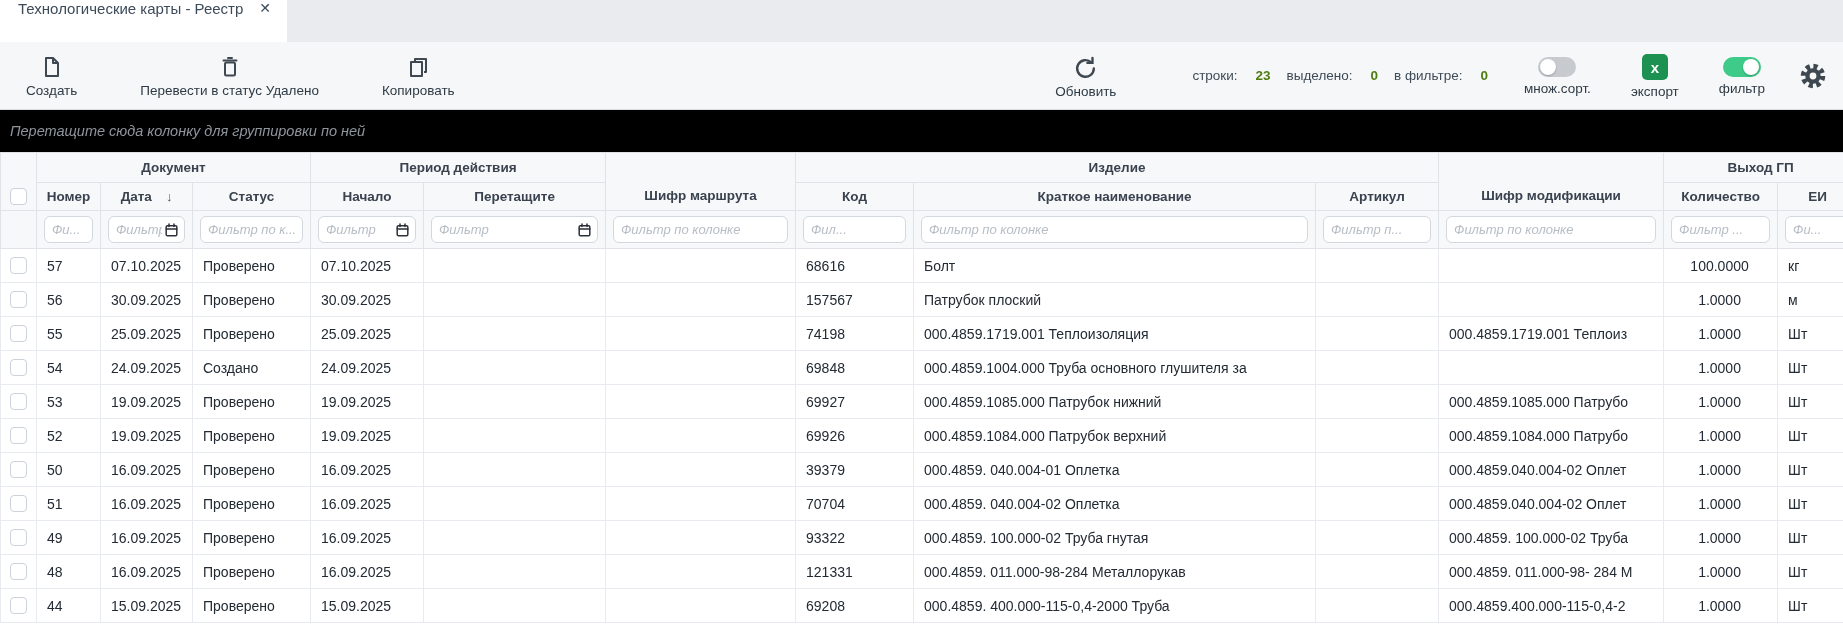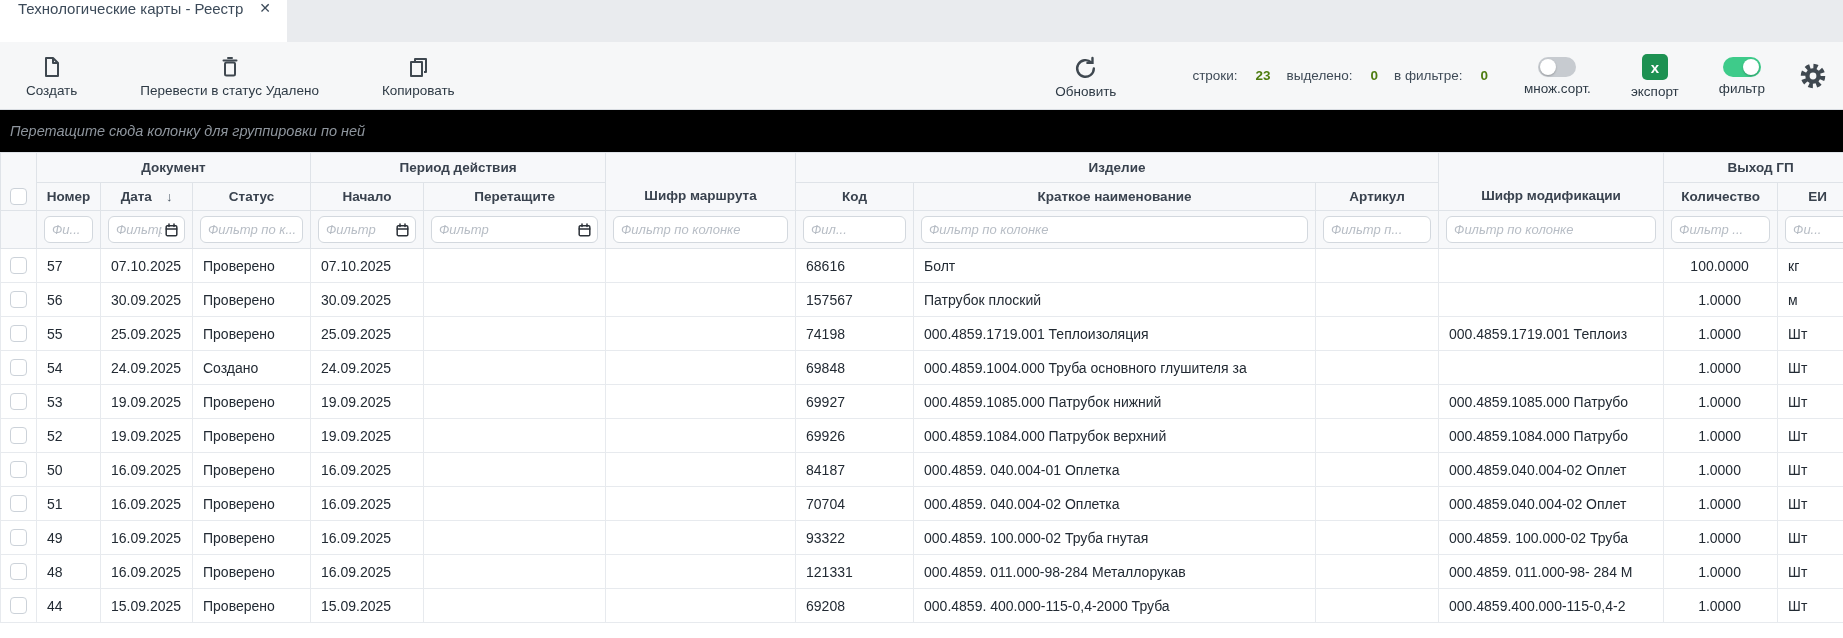--- a/index.html
+++ b/index.html
@@ -353,21 +353,21 @@
           <td>Шт</td>
         </tr>
         <tr>
           <td class="cbcell"><span class="cb"></span></td>
           <td>50</td>
           <td>16.09.2025</td>
           <td>Проверено</td>
           <td>16.09.2025</td>
           <td></td>
           <td></td>
-          <td>84187</td>
+          <td>39379</td>
           <td>000.4859. 040.004-01 Оплетка</td>
           <td></td>
           <td>000.4859.040.004-02 Оплет</td>
           <td class="qty">1.0000</td>
           <td>Шт</td>
         </tr>
         <tr>
           <td class="cbcell"><span class="cb"></span></td>
           <td>51</td>
           <td>16.09.2025</td>

